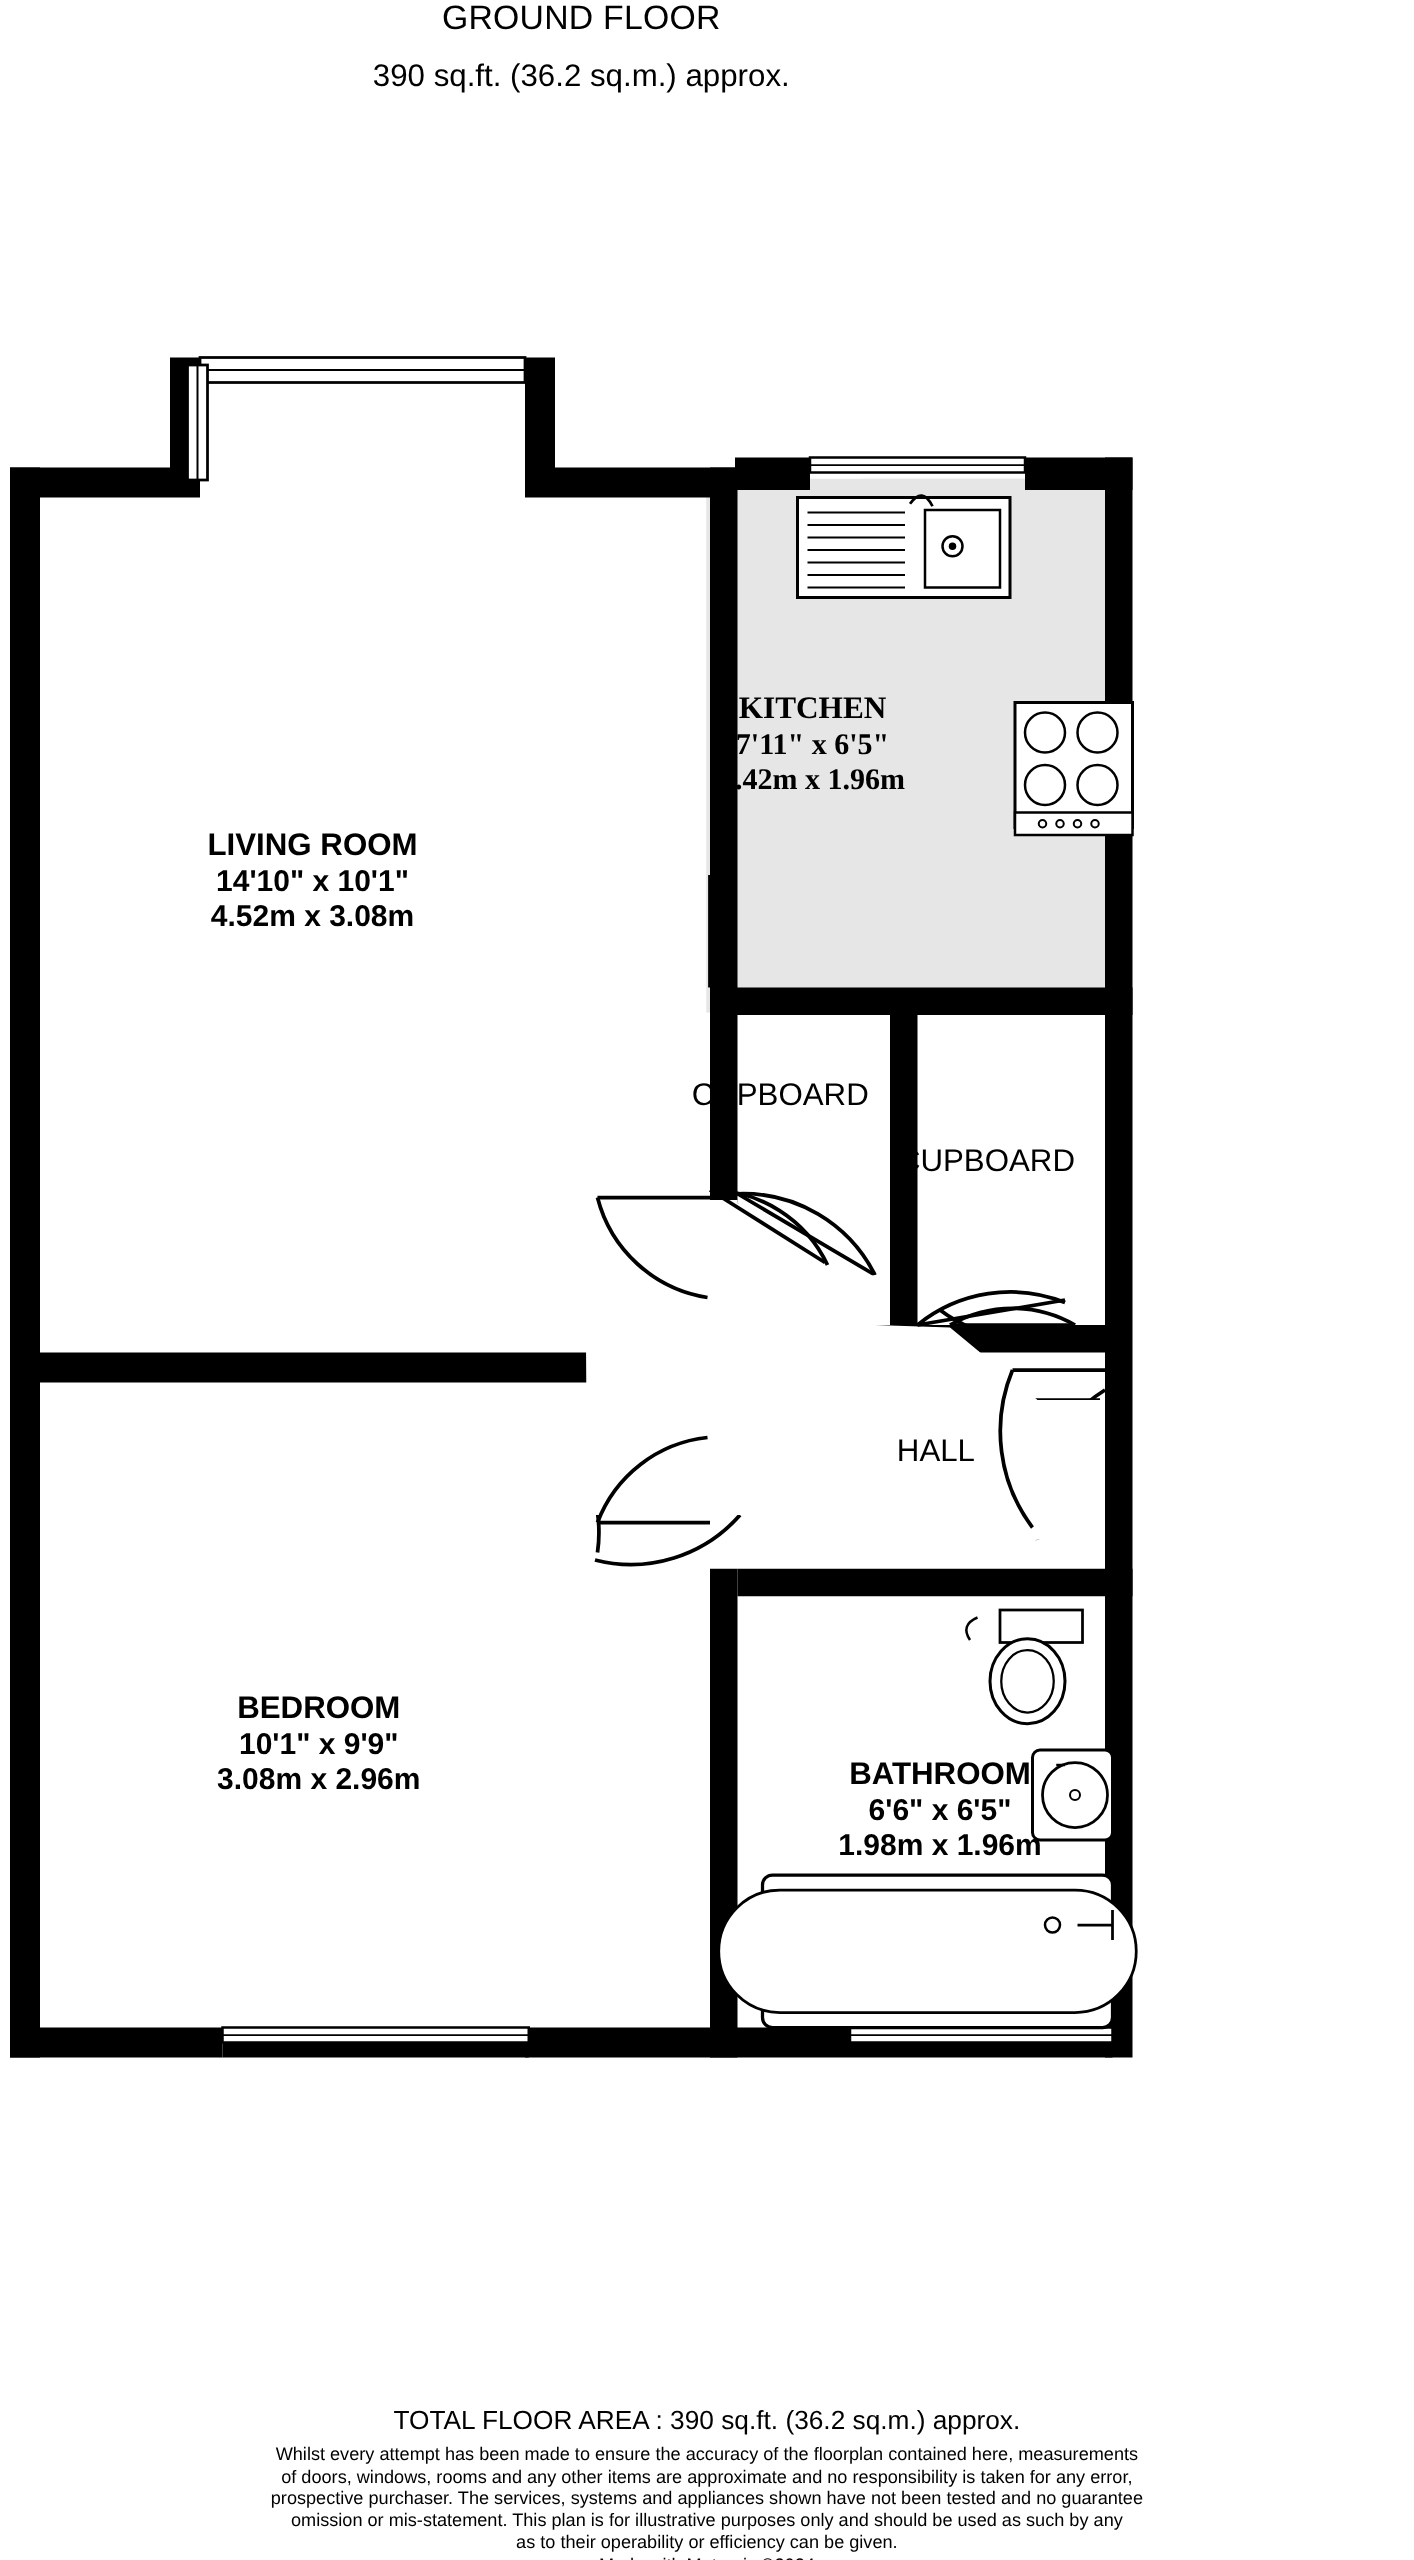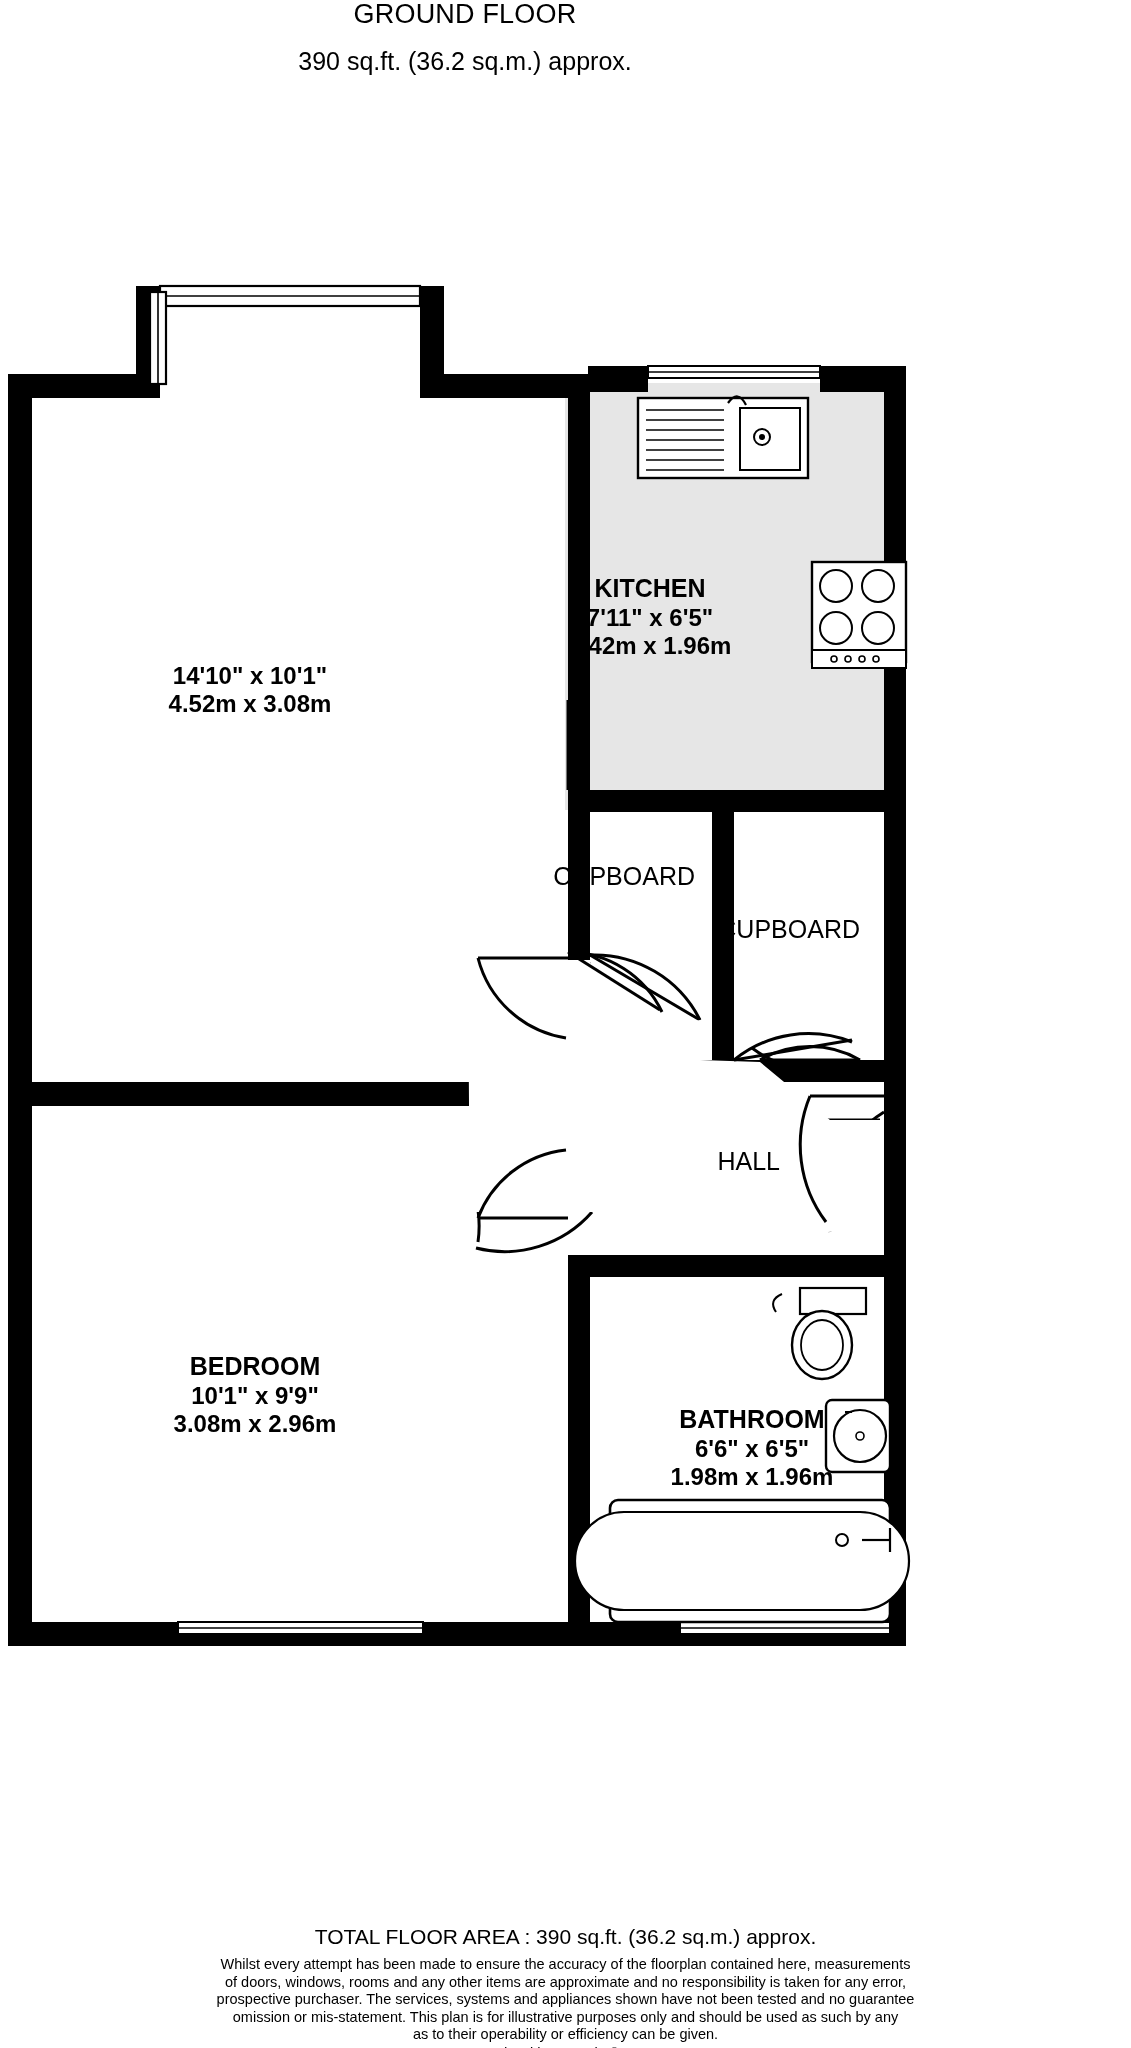--- a/index.html
+++ b/index.html
@@ -59,21 +59,21 @@
     position: absolute;
     text-align: center;
     white-space: nowrap;
     font-weight: bold;
     line-height: 1.18;
   }
   .room-label .name { font-size: 25px; }
   .room-label .dims { font-size: 24px; }
 
   #label-living  { left: 80px;  top: 662px; width: 340px; }
-  #label-kitchen { left: 525px; top: 574px; width: 250px; }
+  #label-kitchen { left: 525px; top: 552px; width: 250px; font-family: Liberation Serif, serif; }
   #label-cupboard1 { left: 445px; top: 862px; width: 250px; font-size: 25px; }
   #label-cupboard2 { left: 610px; top: 915px; width: 250px; font-size: 25px; }
   #label-hall    { left: 600px; top: 1147px; width: 180px; }
   #label-bedroom { left: 85px;  top: 1352px; width: 340px; }
   #label-bathroom{ left: 602px; top: 1405px; width: 300px; }
 
   .room-label.plain { font-weight: normal; text-align: right; }
 
   
   #footer {
@@ -285,20 +285,21 @@
     <path d="M624 1512 h236 a48 48 0 0 1 0 98 h-236 a46 46 0 0 1 0 -98 z" fill="#ffffff" stroke="#000000" stroke-width="2.2"></path>
     <circle cx="842" cy="1540" r="6" fill="none" stroke="#000000" stroke-width="2"></circle>
     <line x1="862" y1="1540" x2="890" y2="1540" stroke="#000000" stroke-width="2.2"></line>
     <line x1="890" y1="1528" x2="890" y2="1552" stroke="#000000" stroke-width="2.2"></line>
   </g>
 
 </svg>
 </div>
 
 <div class="room-label" id="label-living">
+  <div class="name">LIVING ROOM</div>
   <div class="dims">14'10"  x 10'1"</div>
   <div class="dims">4.52m  x 3.08m</div>
 </div>
 
 <div class="room-label" id="label-kitchen">
   <div class="name">KITCHEN</div>
   <div class="dims">7'11"  x 6'5"</div>
   <div class="dims">2.42m  x 1.96m</div>
 </div>
 

